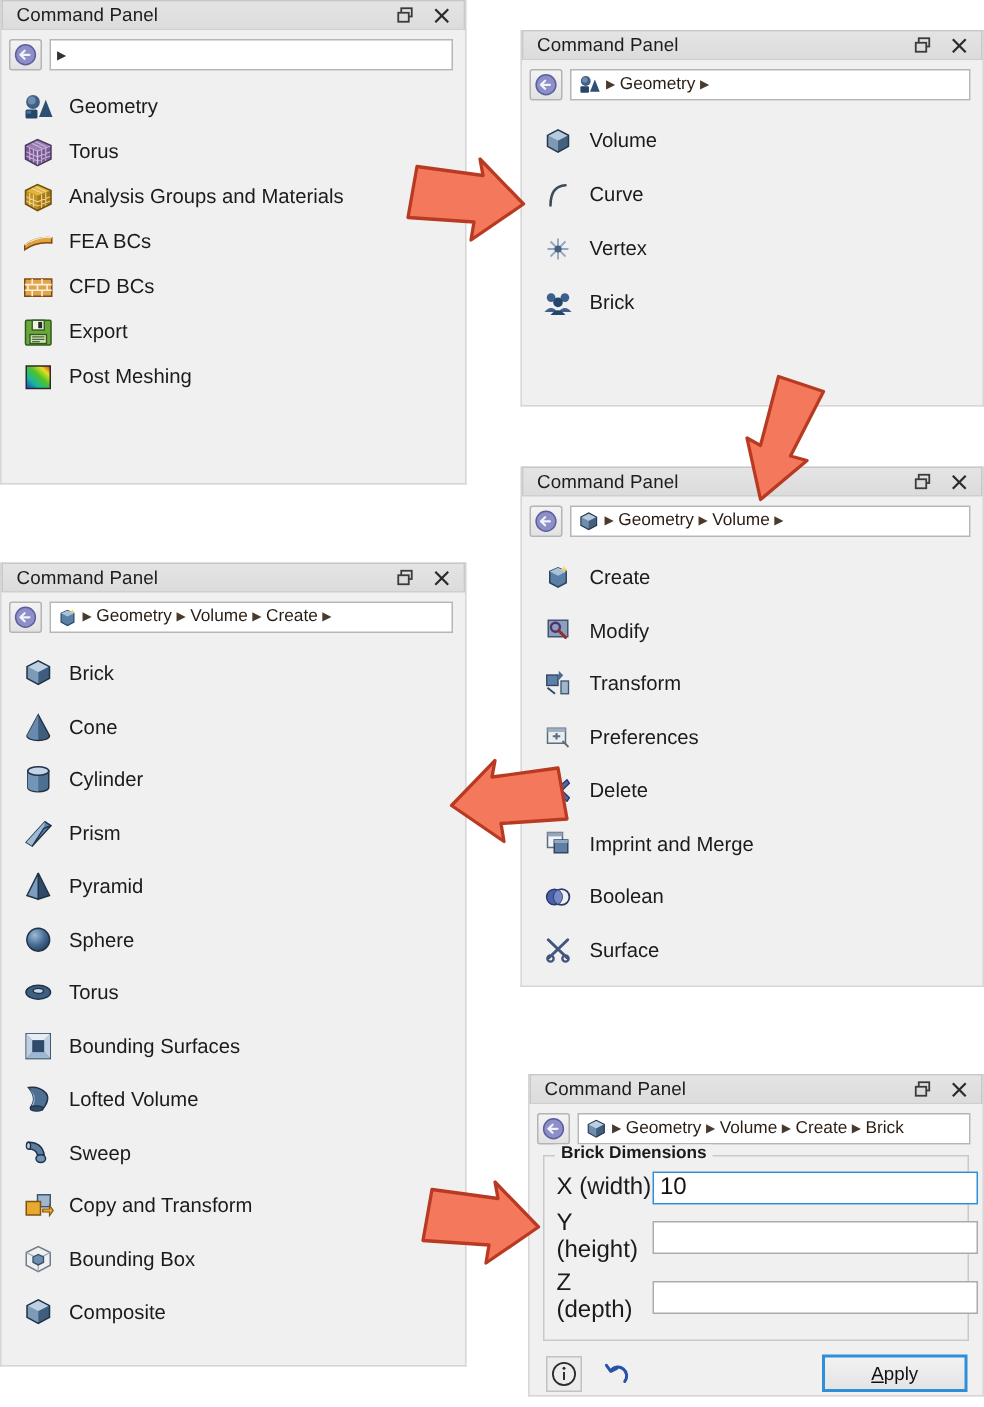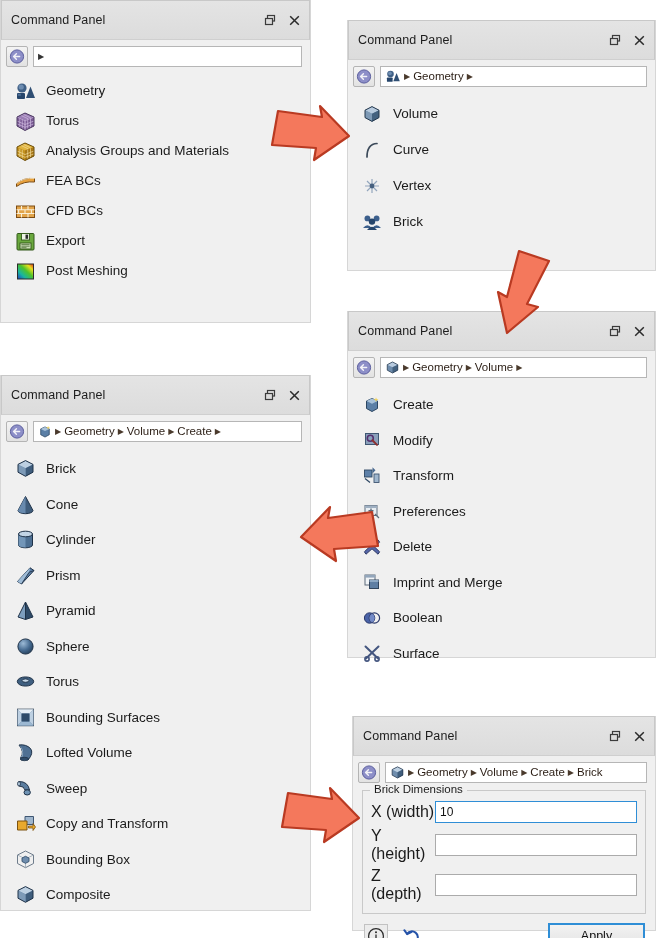--- a/index.html
+++ b/index.html
@@ -14,21 +14,21 @@
   }
 
   
   .panel {
     position: absolute;
     background: #f0f0f0;
     border: 1px solid #d6d6d6;
     border-top: none;
   }
   .titlebar {
-    height: 40px;
+    height: 20px;
     background: linear-gradient(to bottom,#e4e4e4 0%,#dcdcdc 100%);
     border: 1px solid #c8c8c8;
     border-bottom: 1px solid #cfcfcf;
     display: flex;
     align-items: center;
     padding: 0 4px 0 9px;
     position: relative;
   }
   .title-text {
     font-size: 12.5px;
@@ -120,40 +120,41 @@
     padding: 10px 8px 10px 8px;
     position: relative;
   }
   .gb-legend {
     position: absolute;
     top: -8px; left: 7px;
     background: #f0f0f0;
     padding: 0 4px;
     font-size: 11.5px;
     color: #1b1b1b;
+    font-weight: bold;
   }
   .frow {
     display: flex;
     align-items: center;
     margin-bottom: 4px;
   }
   .frow:last-child { margin-bottom: 0; }
   .flabel {
     width: 64px;
     font-size: 16px;
     color: #1b1b1b;
     flex: 0 0 64px;
   }
   .finput {
     flex: 1;
     height: 22px;
     background: #fff;
     border: 1px solid #ababab;
     font-family: "Liberation Sans", sans-serif;
-    font-size: 12px;
+    font-size: 16px;
     color: #111;
     padding: 0 4px;
   }
   .finput.focused { border: 1px solid #2f8ed6; }
   .formfooter {
     display: flex;
     align-items: center;
     padding: 9px 10px 10px 11px;
     gap: 12px;
   }

